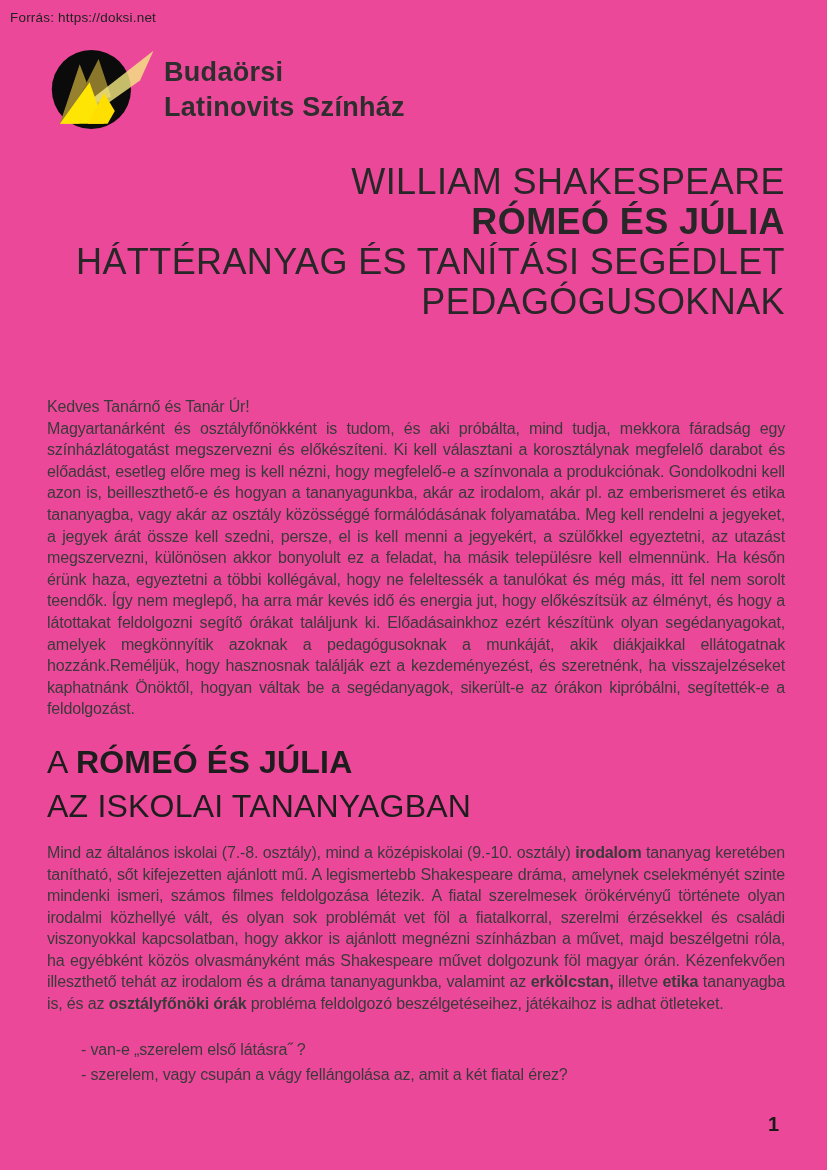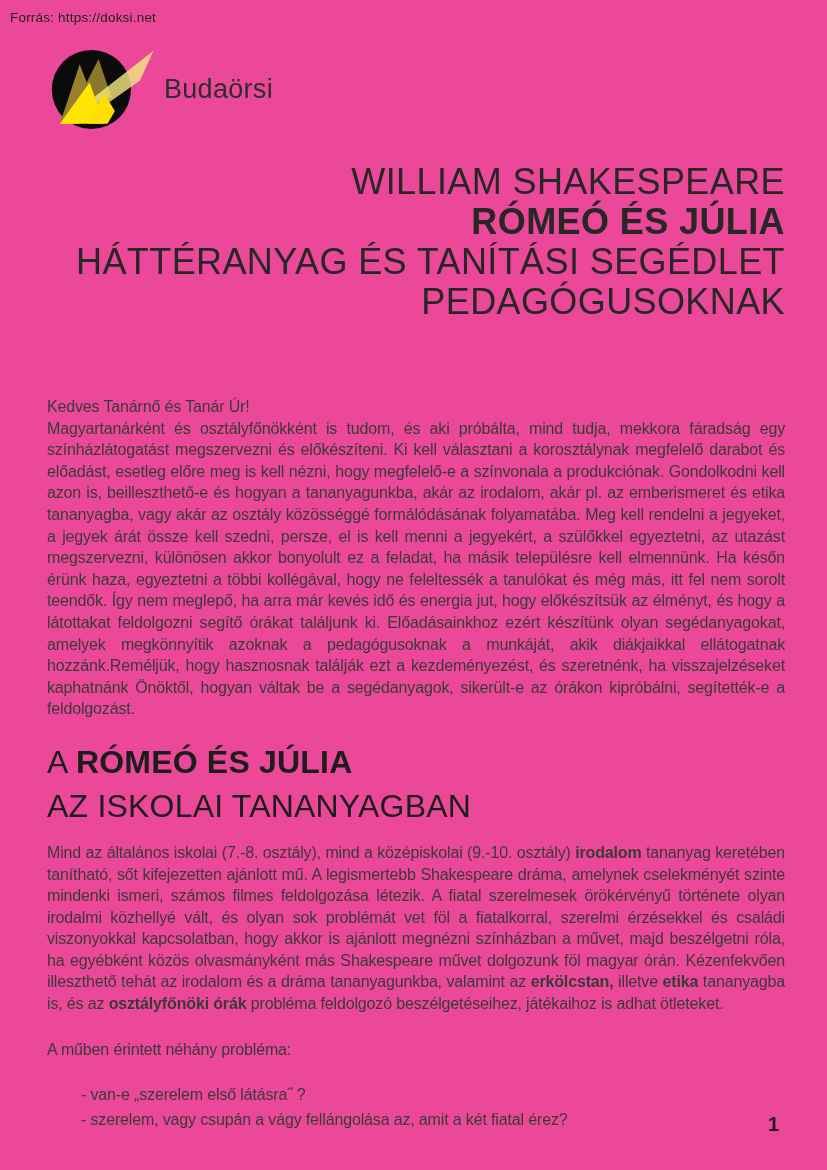--- a/index.html
+++ b/index.html
@@ -30,21 +30,21 @@
     display: flex;
     align-items: center;
   }
   .logo-mark { width: 108px; height: 95px; flex: none; }
   .logo-text {
     margin-left: 6px;
     font-size: 27px;
     line-height: 35px;
     color: #2e2e2e;
     letter-spacing: 0.3px;
-    font-weight: 400;
+    font-weight: 700;
   }
   
   .title-block {
     position: absolute;
     top: 162px;
     right: 42px;
     text-align: right;
     color: #272727;
   }
   .title-line {
@@ -108,20 +108,21 @@
         <circle cx="46" cy="50" r="44" fill="#0b0b0b"></circle>
         <polygon points="11,88 33,22 49,64" fill="#97812e"></polygon>
         <polygon points="24,75 54,16 68,58" fill="#8b772b"></polygon>
         <polygon points="11,88 115,7 100,40 32,88" fill="#f5ea82" opacity="0.8"></polygon>
         <polygon points="11,88 44,42 60,88" fill="#ffe503"></polygon>
         <polygon points="42,88 60,54 72,74 64,88" fill="#ffdf00"></polygon>
       </svg>
     </span>
     <div class="logo-text">
       <div>Budaörsi</div>
+      <div>Latinovits Színház</div>
     </div>
   </div>
 
   <div class="title-block">
     <div class="title-line">WILLIAM SHAKESPEARE</div>
     <div class="title-line bold">RÓMEÓ ÉS JÚLIA</div>
     <div class="title-line">HÁTTÉRANYAG ÉS TANÍTÁSI SEGÉDLET</div>
     <div class="title-line">PEDAGÓGUSOKNAK</div>
   </div>
 
@@ -131,21 +132,20 @@
 
     <p class="paragraph">Magyartanárként és osztályfőnökként is tudom, és aki próbálta, mind tudja, mekkora fáradság egy színházlátogatást megszervezni és előkészíteni. Ki kell választani a korosztálynak megfelelő darabot és előadást, esetleg előre meg is kell nézni, hogy megfelelő-e a színvonala a produkciónak. Gondolkodni kell azon is, beilleszthető-e és hogyan a tananyagunkba, akár az irodalom, akár pl. az emberismeret és etika tananyagba, vagy akár az osztály közösséggé formálódásának folyamatába. Meg kell rendelni a jegyeket, a jegyek árát össze kell szedni, persze, el is kell menni a jegyekért, a szülőkkel egyeztetni, az utazást megszervezni, különösen akkor bonyolult ez a feladat, ha másik településre kell elmennünk. Ha későn érünk haza, egyeztetni a többi kollégával, hogy ne feleltessék a tanulókat és még más, itt fel nem sorolt teendők. Így nem meglepő, ha arra már kevés idő és energia jut, hogy előkészítsük az élményt, és hogy a látottakat feldolgozni segítő órákat találjunk ki.  Előadásainkhoz ezért készítünk olyan segédanyagokat, amelyek megkönnyítik azoknak a pedagógusoknak a munkáját, akik diákjaikkal ellátogatnak hozzánk.Reméljük, hogy hasznosnak találják ezt a kezdeményezést, és szeretnénk, ha visszajelzéseket kaphatnánk Önöktől, hogyan váltak be a segédanyagok, sikerült-e az órákon kipróbálni, segítették-e a feldolgozást.</p>
 
     <h1 class="section-heading">
       <span><span>A </span><span class="b">RÓMEÓ ÉS JÚLIA</span></span><br>
       <span>AZ ISKOLAI TANANYAGBAN</span>
     </h1>
 
     <p class="section-paragraph"><span>Mind az általános iskolai (7.-8. osztály), mind a középiskolai (9.-10. osztály) </span><span class="b">irodalom</span><span> tananyag keretében tanítható, sőt kifejezetten ajánlott mű. A legismertebb Shakespeare dráma, amelynek cselekményét szinte mindenki ismeri, számos filmes feldolgozása létezik. A fiatal szerelmesek örökérvényű története olyan irodalmi közhellyé vált, és olyan sok problémát vet föl a fiatalkorral, szerelmi érzésekkel és családi viszonyokkal kapcsolatban, hogy akkor is ajánlott megnézni színházban a művet, majd beszélgetni róla, ha egyébként közös olvasmányként más Shakespeare művet dolgozunk föl magyar órán. Kézenfekvően illeszthető tehát az irodalom és a dráma tananyagunkba, valamint az </span><span class="b">erkölcstan,</span><span> illetve </span><span class="b">etika</span><span> tananyagba is, és az </span><span class="b">osztályfőnöki órák</span><span> probléma feldolgozó beszélgetéseihez, játékaihoz is adhat ötleteket.</span></p>
 
-    <div class="problems-intro">A műben érintett néhány probléma:</div>
 
     <ul class="problems-list">
       <li>- van-e „szerelem első látásra˝ ?</li>
       <li>- szerelem, vagy csupán a vágy fellángolása az, amit a két fiatal érez?</li>
     </ul>
 
   </div>
 
   <div class="page-number">1</div>
 

